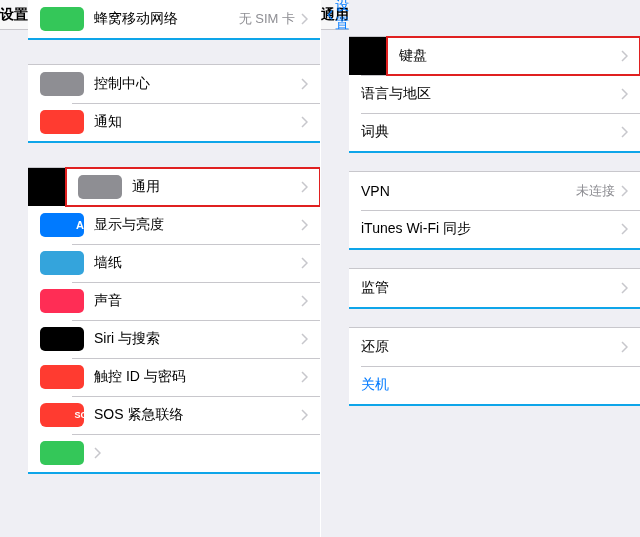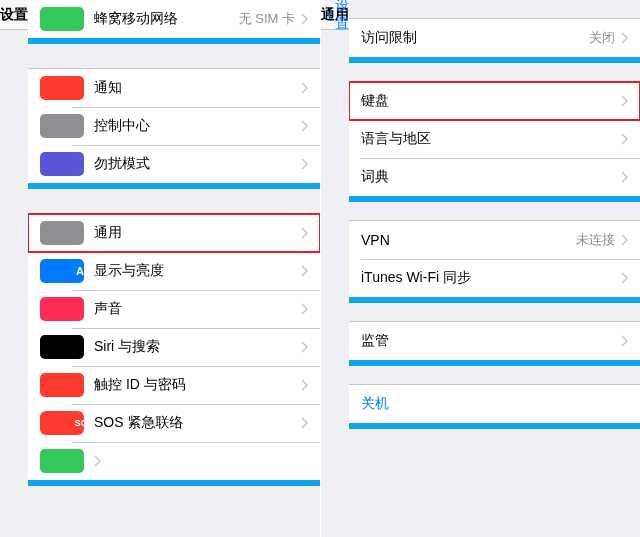--- a/index.html
+++ b/index.html
@@ -43,21 +43,21 @@
     gap: 2px;
   }
   .nav-back svg { width: 10px; height: 16px; }
 
   .scroll { flex: 1; overflow-y: hidden; }
 
   
   .group {
     background: #000000;
     border-top: 1px solid #c8c7cc;
-    border-bottom: 6px solid #0ea5e9;
+    border-bottom: 2px solid #0ea5e9;
   }
   .gap { height: 24px; }
   .gap-sm { height: 18px; }
 
   .row {
     display: flex;
     align-items: center;
     height: 38px;
     padding: 0 12px 0 12px;
     background: #fff;
@@ -85,21 +85,21 @@
     font-weight: 700;
     padding-left: 44px;
   }
   .row-label { flex: 1; font-size: 14px; color: #000; }
   .row-value { font-size: 13px; color: #8e8e93; margin-right: 6px; }
   .row-chev { color: #c7c7cc; flex-shrink: 0; }
   .row-chev svg { width: 7px; height: 12px; display: block; }
 
   .link-row .row-label { color: #007aff; }
 
-  .highlight-red { outline: 2px solid #e02020; outline-offset: -1px; z-index: 2; }
+  .highlight-red { outline: 2px solid #e02020; outline-offset: -1px; z-index: 2; margin-left: 38px; }
 
   
   .ic-cellular { background: #34c759; }
   .ic-notif { background: #ff3b30; }
   .ic-control { background: #8e8e93; }
   .ic-dnd { background: #5856d6; }
   .ic-general { background: #8e8e93; }
   .ic-display { background: #007aff; }
   .ic-wallpaper { background: #34a4dc; }
   .ic-sound { background: #ff2d55; }
@@ -132,55 +132,42 @@
               <path d="M1 1l5 5-5 5" stroke="currentColor" stroke-width="1.5" fill="none"></path>
             </svg>
           </div>
       </div>
     </div>
 
     <div class="gap"></div>
 
     <div class="group">
       <div class="row">
-        <div class="row-icon ic-notif">
-          <svg viewBox="0 0 24 24" width="14" height="14" fill="#fff">
-              <rect x="5" y="5" width="14" height="14" rx="3"></rect>
-            </svg>
-        </div>
-        <div class="row-label">通知</div>
-        <div class="row-chev">
-            <svg viewBox="0 0 7 12">
-              <path d="M1 1l5 5-5 5" stroke="currentColor" stroke-width="1.5" fill="none"></path>
-            </svg>
-          </div>
-      </div>
-      <div class="row">
         <div class="row-icon ic-control">
           <svg viewBox="0 0 24 24" width="14" height="14" fill="none" stroke="#fff" stroke-width="2">
               <circle cx="8" cy="8" r="2"></circle>
               <line x1="12" y1="8" x2="20" y2="8"></line>
               <circle cx="16" cy="16" r="2"></circle>
               <line x1="4" y1="16" x2="12" y2="16"></line>
             </svg>
         </div>
         <div class="row-label">控制中心</div>
         <div class="row-chev">
             <svg viewBox="0 0 7 12">
               <path d="M1 1l5 5-5 5" stroke="currentColor" stroke-width="1.5" fill="none"></path>
             </svg>
           </div>
       </div>
       <div class="row">
-        <div class="row-icon ic-dnd">
+        <div class="row-icon ic-notif">
           <svg viewBox="0 0 24 24" width="14" height="14" fill="#fff">
-              <path d="M14 4a8 8 0 106 6 6 6 0 01-6-6z"></path>
-            </svg>
-        </div>
-        <div class="row-label">勿扰模式</div>
+              <rect x="5" y="5" width="14" height="14" rx="3"></rect>
+            </svg>
+        </div>
+        <div class="row-label">通知</div>
         <div class="row-chev">
             <svg viewBox="0 0 7 12">
               <path d="M1 1l5 5-5 5" stroke="currentColor" stroke-width="1.5" fill="none"></path>
             </svg>
           </div>
       </div>
     </div>
 
     <div class="gap"></div>
 
@@ -194,20 +181,33 @@
         <div class="row-label">通用</div>
         <div class="row-chev">
             <svg viewBox="0 0 7 12">
               <path d="M1 1l5 5-5 5" stroke="currentColor" stroke-width="1.5" fill="none"></path>
             </svg>
           </div>
       </div>
       <div class="row">
         <div class="row-icon ic-display">AA</div>
         <div class="row-label">显示与亮度</div>
+        <div class="row-chev">
+            <svg viewBox="0 0 7 12">
+              <path d="M1 1l5 5-5 5" stroke="currentColor" stroke-width="1.5" fill="none"></path>
+            </svg>
+          </div>
+      </div>
+      <div class="row">
+        <div class="row-icon ic-wallpaper">
+          <svg viewBox="0 0 24 24" width="14" height="14" fill="#fff">
+              <circle cx="12" cy="12" r="7"></circle>
+            </svg>
+        </div>
+        <div class="row-label">墙纸</div>
         <div class="row-chev">
             <svg viewBox="0 0 7 12">
               <path d="M1 1l5 5-5 5" stroke="currentColor" stroke-width="1.5" fill="none"></path>
             </svg>
           </div>
       </div>
       <div class="row">
         <div class="row-icon ic-sound">
           <svg viewBox="0 0 24 24" width="14" height="14" fill="#fff">
               <path d="M4 9v6h4l5 4V5L8 9H4z"></path>
@@ -281,31 +281,20 @@
       <svg viewBox="0 0 10 16">
           <path d="M8 1L2 8l6 7" stroke="#007aff" stroke-width="2" fill="none"></path>
         </svg>
       <span>设置</span>
     </div>
     <div class="nav-title">通用</div>
   </div>
   <div class="scroll">
 
     <div class="gap-sm"></div>
-    <div class="group">
-      <div class="row">
-        <div class="row-label">访问限制</div>
-        <div class="row-value">关闭</div>
-        <div class="row-chev">
-            <svg viewBox="0 0 7 12">
-              <path d="M1 1l5 5-5 5" stroke="currentColor" stroke-width="1.5" fill="none"></path>
-            </svg>
-          </div>
-      </div>
-    </div>
 
     <div class="gap-sm"></div>
     <div class="group">
       <div class="row highlight-red">
         <div class="row-label">键盘</div>
         <div class="row-chev">
             <svg viewBox="0 0 7 12">
               <path d="M1 1l5 5-5 5" stroke="currentColor" stroke-width="1.5" fill="none"></path>
             </svg>
           </div>
@@ -356,19 +345,27 @@
         <div class="row-chev">
             <svg viewBox="0 0 7 12">
               <path d="M1 1l5 5-5 5" stroke="currentColor" stroke-width="1.5" fill="none"></path>
             </svg>
           </div>
       </div>
     </div>
 
     <div class="gap-sm"></div>
     <div class="group">
+      <div class="row">
+        <div class="row-label">还原</div>
+        <div class="row-chev">
+            <svg viewBox="0 0 7 12">
+              <path d="M1 1l5 5-5 5" stroke="currentColor" stroke-width="1.5" fill="none"></path>
+            </svg>
+          </div>
+      </div>
       <div class="row link-row">
         <div class="row-label">关机</div>
       </div>
     </div>
 
   </div>
 </div>
 
 </body></html>

